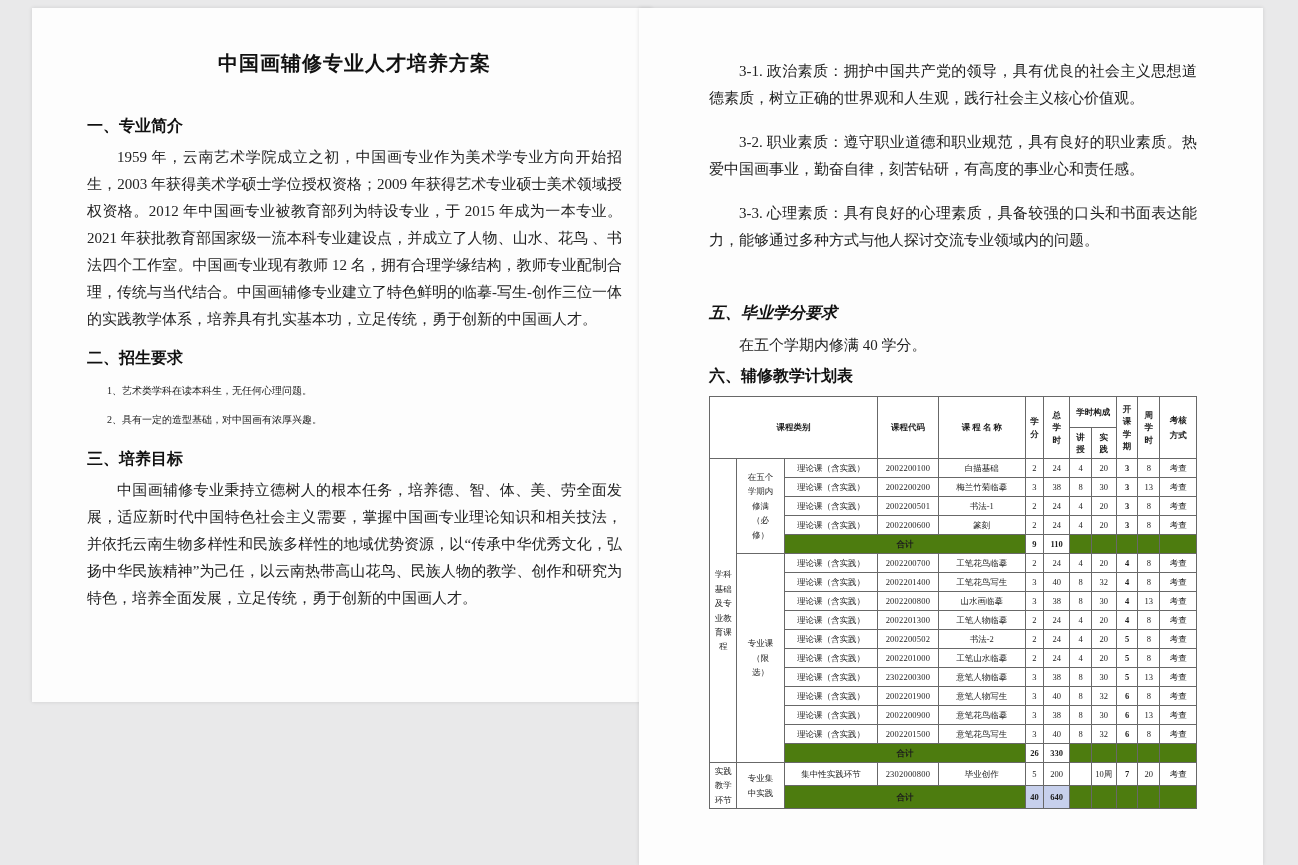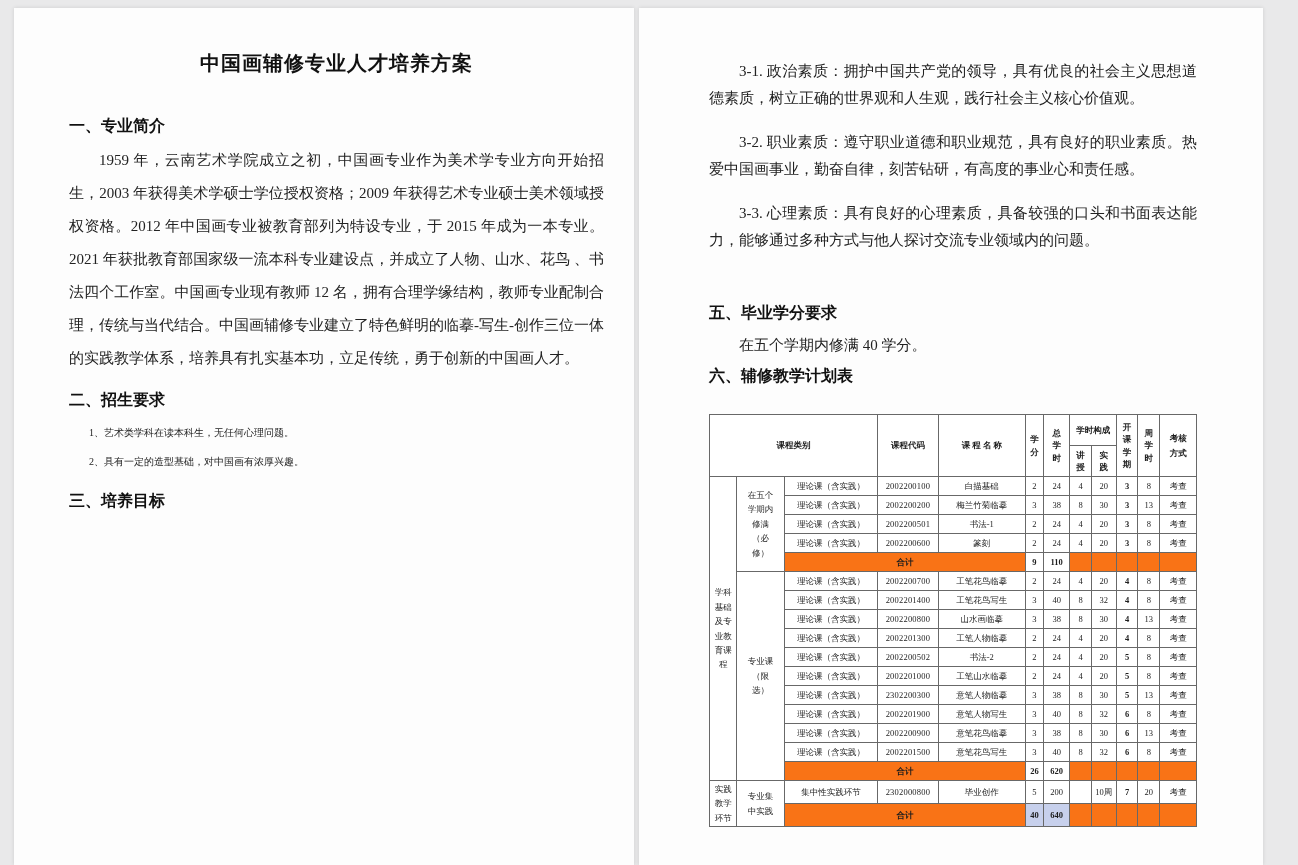--- a/index.html
+++ b/index.html
@@ -3,68 +3,69 @@
 <meta charset="utf-8">
 <style>
   html,body{margin:0;padding:0;}
   body{
     width:1298px;height:865px;position:relative;overflow:hidden;
     background:#e9e9ea;
     font-family:"Liberation Serif","DejaVu Serif",serif;
     color:#222;
   }
   .page{position:absolute;top:8px;background:#fdfdfd;box-shadow:0 0 4px rgba(0,0,0,.12);}
-  .page-left{left:14px;width:620px;height:857px;padding:42px 30px 0 55px;box-sizing:border-box;}
+  .page-left{left:32px;width:620px;height:694px;padding:42px 30px 0 55px;box-sizing:border-box;}
   .page-right{left:639px;width:624px;height:857px;padding:50px 66px 0 70px;box-sizing:border-box;}
 
   .doc-title{
     text-align:center;font-size:20px;font-weight:bold;letter-spacing:1px;
     margin:0 0 34px 0;color:#111;
   }
   .heading{font-size:16px;font-weight:bold;line-height:29px;margin:10px 0 4px 0;color:#111;}
-  .para{font-size:15px;line-height:33px;text-align:justify;text-indent:2em;margin:0;}
+  .para{font-size:15px;line-height:27px;text-align:justify;text-indent:2em;margin:0;}
   .item{font-size:10px;line-height:29px;text-indent:2em;margin:0;}
   .page-right .para{line-height:27px;margin-bottom:17px;}
   .goal-para{margin-top:30px;}
   .sec5-body{font-size:15px;line-height:28px;text-indent:2em;margin:0;}
-  .sec5-head{margin-top:44px;}
-  .sec6-head{margin-top:2px;margin-bottom:24px;}
+  .sec5-head{margin-top:44px;font-style:italic;}
+  .sec6-head{margin-top:2px;margin-bottom:6px;}
 
   table.plan{
     border-collapse:collapse;width:100%;table-layout:fixed;
     font-size:8.5px;line-height:1.25;color:#1d1d1d;background:#fff;
     border:1.5px solid #444;
   }
   table.plan th, table.plan td{border:1px solid #686868;padding:1px 2px;text-align:center;overflow:hidden;}
   table.plan thead th{font-weight:bold;height:28px;}
   table.plan tbody td{height:16px;}
   .v{display:inline-block;width:1.15em;word-break:break-all;line-height:1.45;}
   .w2{display:inline-block;width:2.3em;word-break:break-all;line-height:1.7;}
   .w3{display:inline-block;width:3.3em;word-break:break-all;line-height:1.7;}
   td.c-type{text-align:left;padding-left:4px;}
   td.c-name{text-align:left;padding-left:4px;margin-left:27px;}
   td.c-code{letter-spacing:.2px;}
   td.c-sem{font-weight:bold;}
-  tr.subtotal td{background:#f97316;}
+  tr.subtotal td{background:#4d7c0f;}
   tr.subtotal td.stlabel{font-weight:bold;}
   tr.subtotal td.stnum{background:#fff;font-weight:bold;}
   tr.subtotal.tinted td.stnum{background:#c7d0ec;}
   td.vlab{background:#fff;}
 </style>
 </head>
 <body>
 
 <div class="page page-left">
   <div class="doc-title">中国画辅修专业人才培养方案</div>
   <div class="heading">一、专业简介</div>
   <p class="para">1959 年，云南艺术学院成立之初，中国画专业作为美术学专业方向开始招生，2003 年获得美术学硕士学位授权资格；2009 年获得艺术专业硕士美术领域授权资格。2012 年中国画专业被教育部列为特设专业，于 2015 年成为一本专业。2021 年获批教育部国家级一流本科专业建设点，并成立了人物、山水、花鸟 、书法四个工作室。中国画专业现有教师 12 名，拥有合理学缘结构，教师专业配制合理，传统与当代结合。中国画辅修专业建立了特色鲜明的临摹-写生-创作三位一体的实践教学体系，培养具有扎实基本功，立足传统，勇于创新的中国画人才。</p>
   <div class="heading">二、招生要求</div>
   <p class="item">1、艺术类学科在读本科生，无任何心理问题。</p>
   <p class="item">2、具有一定的造型基础，对中国画有浓厚兴趣。</p>
   <div class="heading">三、培养目标</div>
+  <p class="para">中国画辅修专业秉持立德树人的根本任务，培养德、智、体、美、劳全面发展，适应新时代中国特色社会主义需要，掌握中国画专业理论知识和相关技法，并依托云南生物多样性和民族多样性的地域优势资源，以“传承中华优秀文化，弘扬中华民族精神”为己任，以云南热带高山花鸟、民族人物的教学、创作和研究为特色，培养全面发展，立足传统，勇于创新的中国画人才。</p>
 </div>
 
 <div class="page page-right">
   <p class="para">3-1. 政治素质：拥护中国共产党的领导，具有优良的社会主义思想道德素质，树立正确的世界观和人生观，践行社会主义核心价值观。</p>
   <p class="para">3-2. 职业素质：遵守职业道德和职业规范，具有良好的职业素质。热爱中国画事业，勤奋自律，刻苦钻研，有高度的事业心和责任感。</p>
   <p class="para">3-3. 心理素质：具有良好的心理素质，具备较强的口头和书面表达能力，能够通过多种方式与他人探讨交流专业领域内的问题。</p>
   <div class="heading sec5-head">五、毕业学分要求</div>
   <p class="sec5-body">在五个学期内修满 40 学分。</p>
   <div class="heading sec6-head">六、辅修教学计划表</div>
 
@@ -278,21 +279,21 @@
           <td class="c-num">40</td>
           <td class="c-num">8</td>
           <td class="c-num">32</td>
           <td class="c-sem">6</td>
           <td class="c-num">8</td>
           <td class="c-assess">考查</td>
         </tr>
         <tr class="subtotal">
           <td class="stlabel" colspan="3">合计</td>
           <td class="stnum">26</td>
-          <td class="stnum">620</td>
+          <td class="stnum">330</td>
           <td class="stempty"></td>
           <td class="stempty"></td>
           <td class="stempty"></td>
           <td class="stempty"></td>
           <td class="stempty"></td>
         </tr>
         <tr>
           <td class="vlab" rowspan="2"><span class="w2">实践教学环节</span></td>
           <td class="vlab" rowspan="2"><span class="w3">专业集中实践</span></td>
           <td class="c-type">集中性实践环节</td>

